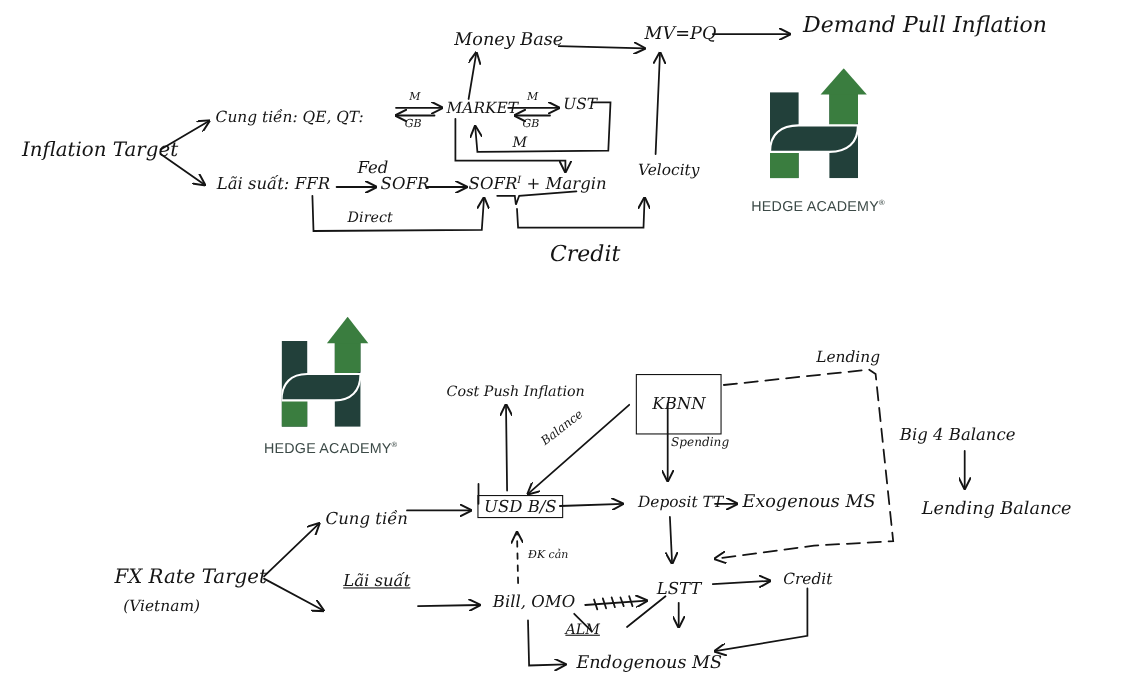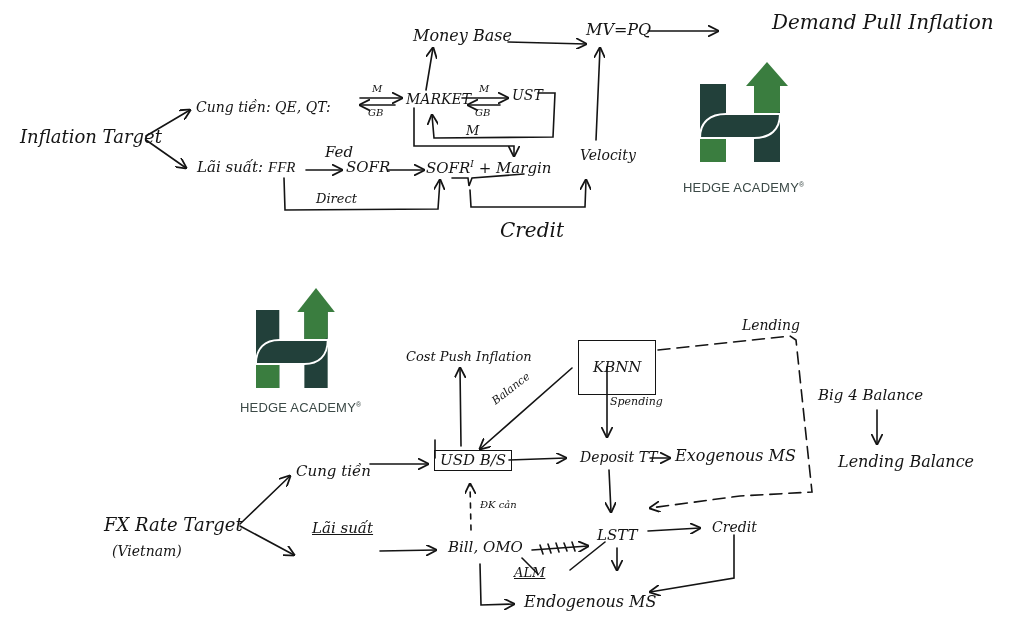--- a/index.html
+++ b/index.html
@@ -78,23 +78,23 @@
 <div class="lbl s15" style="left:325px;top:97px;margin-top:48px;">Fed</div>
 <div class="lbl s10" style="left:372px;top:84px;">M</div>
 <div class="lbl s10" style="left:368px;top:108px;">GB</div>
 <div class="lbl s14" style="left:406px;top:92px;">MARKET</div>
 <div class="lbl s10" style="left:479px;top:84px;">M</div>
 <div class="lbl s10" style="left:475px;top:108px;">GB</div>
 <div class="lbl s14" style="left:512px;top:88px;">UST</div>
 <div class="lbl s13" style="left:466px;top:124px;">M</div>
 <div class="lbl s16" style="left:413px;top:28px;">Money Base</div>
 <div class="lbl s16" style="left:586px;top:22px;">MV=PQ</div>
-<div class="lbl s20" style="left:772px;top:12px;">Demand Pull Inflation</div>
+<div class="lbl s20" style="left:730px;top:12px;">Demand Pull Inflation</div>
 <div class="lbl s15" style="left:197px;top:160px;">Lãi suất:</div>
-<div class="lbl s15" style="left:268px;top:160px;font-family:Liberation Serif, serif;">FFR</div>
+<div class="lbl s15" style="left:268px;top:160px;">FFR</div>
 <div class="lbl s15" style="left:346px;top:160px;">SOFR</div>
 <div class="lbl s15" style="left:426px;top:160px;"><span>SOFR</span><sup style="font-size:9px">I</sup> <span>+ Margin</span></div>
 <div class="lbl s13" style="left:316px;top:192px;text-align:center;">Direct</div>
 <div class="lbl s20" style="left:500px;top:220px;">Credit</div>
 <div class="lbl s14" style="left:580px;top:148px;">Velocity</div>
 
 <div class="logo" style="left:700px;top:62px;width:96px;height:100px;">
   <svg width="96" height="100" viewBox="0 0 96 100">
     <rect x="0" y="22" width="26" height="78" fill="#22403a"></rect>
     <polygon points="0,76 26,64 26,100 0,100" fill="#3a7d3f"></polygon>

